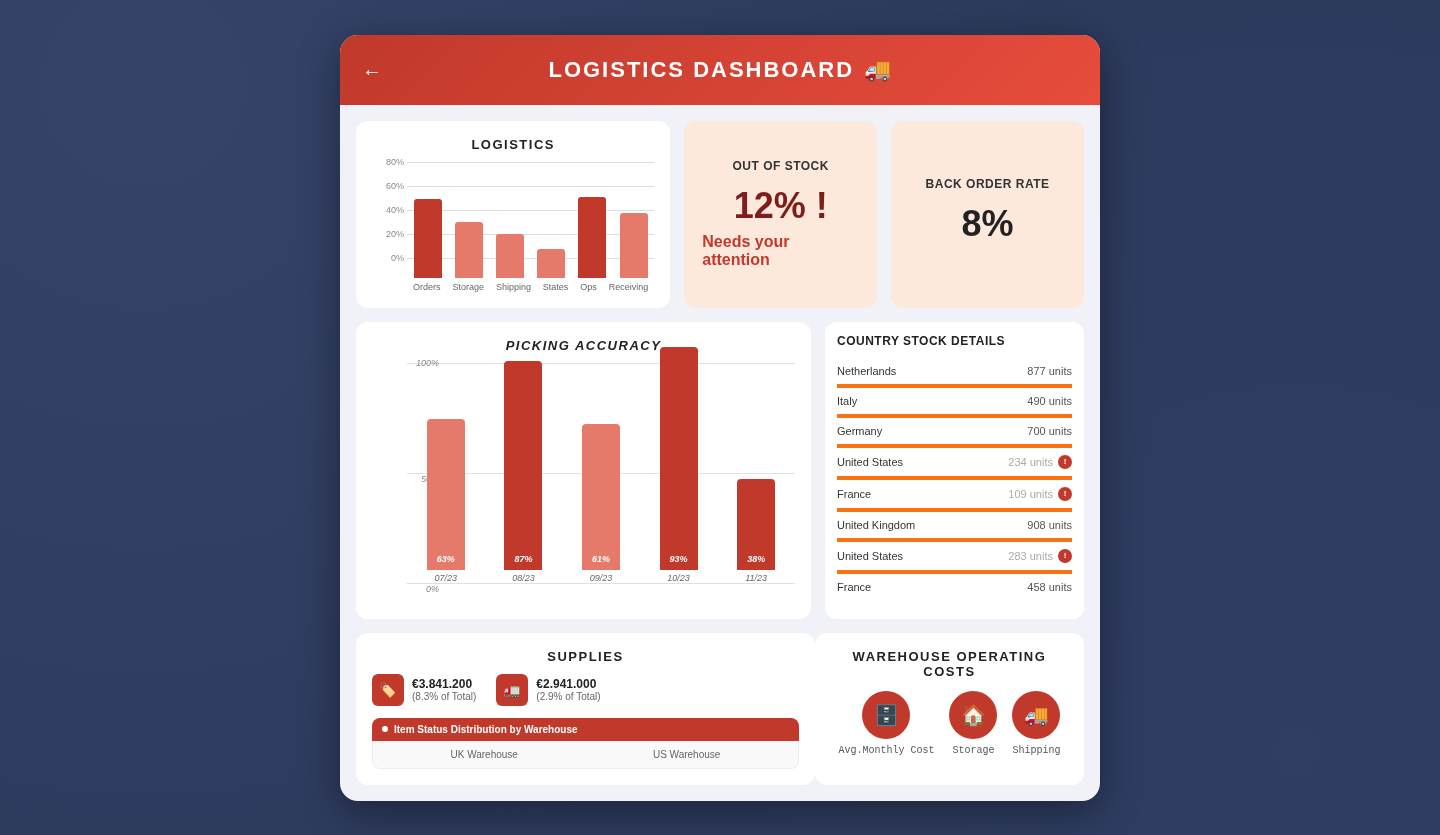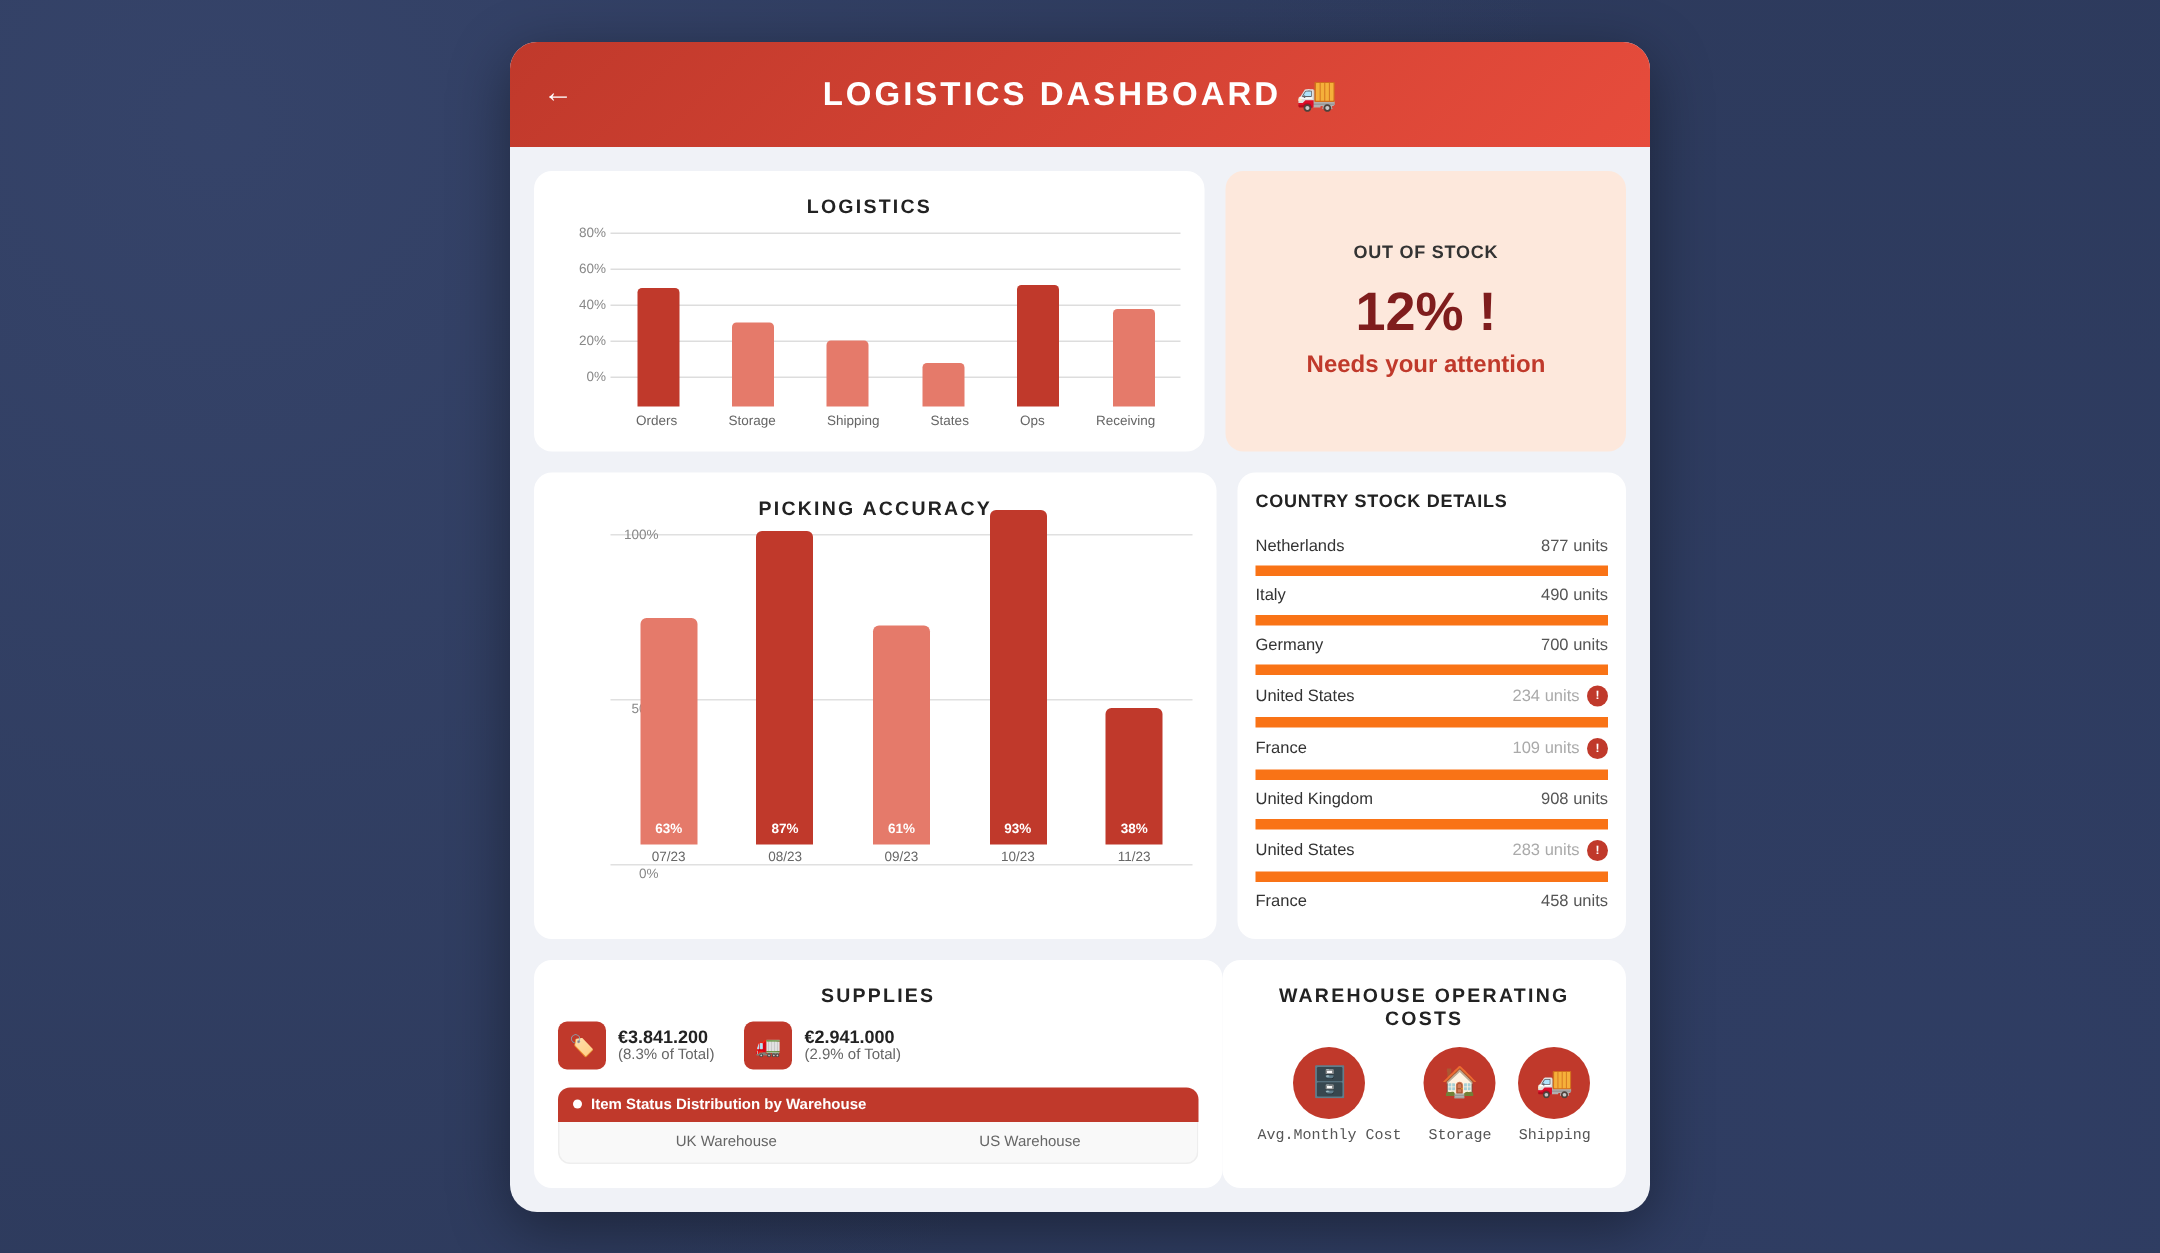--- a/index.html
+++ b/index.html
@@ -143,20 +143,21 @@
     
     .row2 {
       display: flex;
       gap: 14px;
     }
     .picking-card {
       background: white;
       border-radius: 12px;
       padding: 16px;
       flex: 1.8;
+      font-style: italic;
     }
     .country-stock-card {
       background: white;
       border-radius: 12px;
       padding: 12px;
       flex: 1;
     }
     
     .picking-chart {
       position: relative;
@@ -211,21 +212,21 @@
       font-weight: 800;
       letter-spacing: 0.5px;
       color: #222;
       margin-bottom: 10px;
     }
     .country-row {
       display: flex;
       justify-content: space-between;
       align-items: center;
       padding: 7px 0;
-      border-bottom: 7px solid #f97316;
+      border-bottom: 4px solid #f97316;
       font-size: 11px;
     }
     .country-name {
       color: #333;
       font-weight: 500;
     }
     .country-units {
       color: #555;
       font-weight: 500;
       display: flex;
@@ -428,20 +429,24 @@
           </div>
         </div>
       </div>
 
       <div class="out-of-stock-card">
         <div class="metric-label">OUT OF STOCK</div>
         <div class="metric-value-red">12% !</div>
         <div class="metric-sub">Needs your attention</div>
       </div>
 
+      <div class="back-order-card">
+        <div class="metric-label">BACK ORDER RATE</div>
+        <div class="metric-value-dark">8%</div>
+      </div>
     </div>
 
     <div class="row2">
 
       <div class="picking-card">
         <div class="card-title">PICKING ACCURACY</div>
         <div class="picking-chart">
 
           <div class="picking-grid">
             <div class="picking-grid-line" style="top:0%;">

